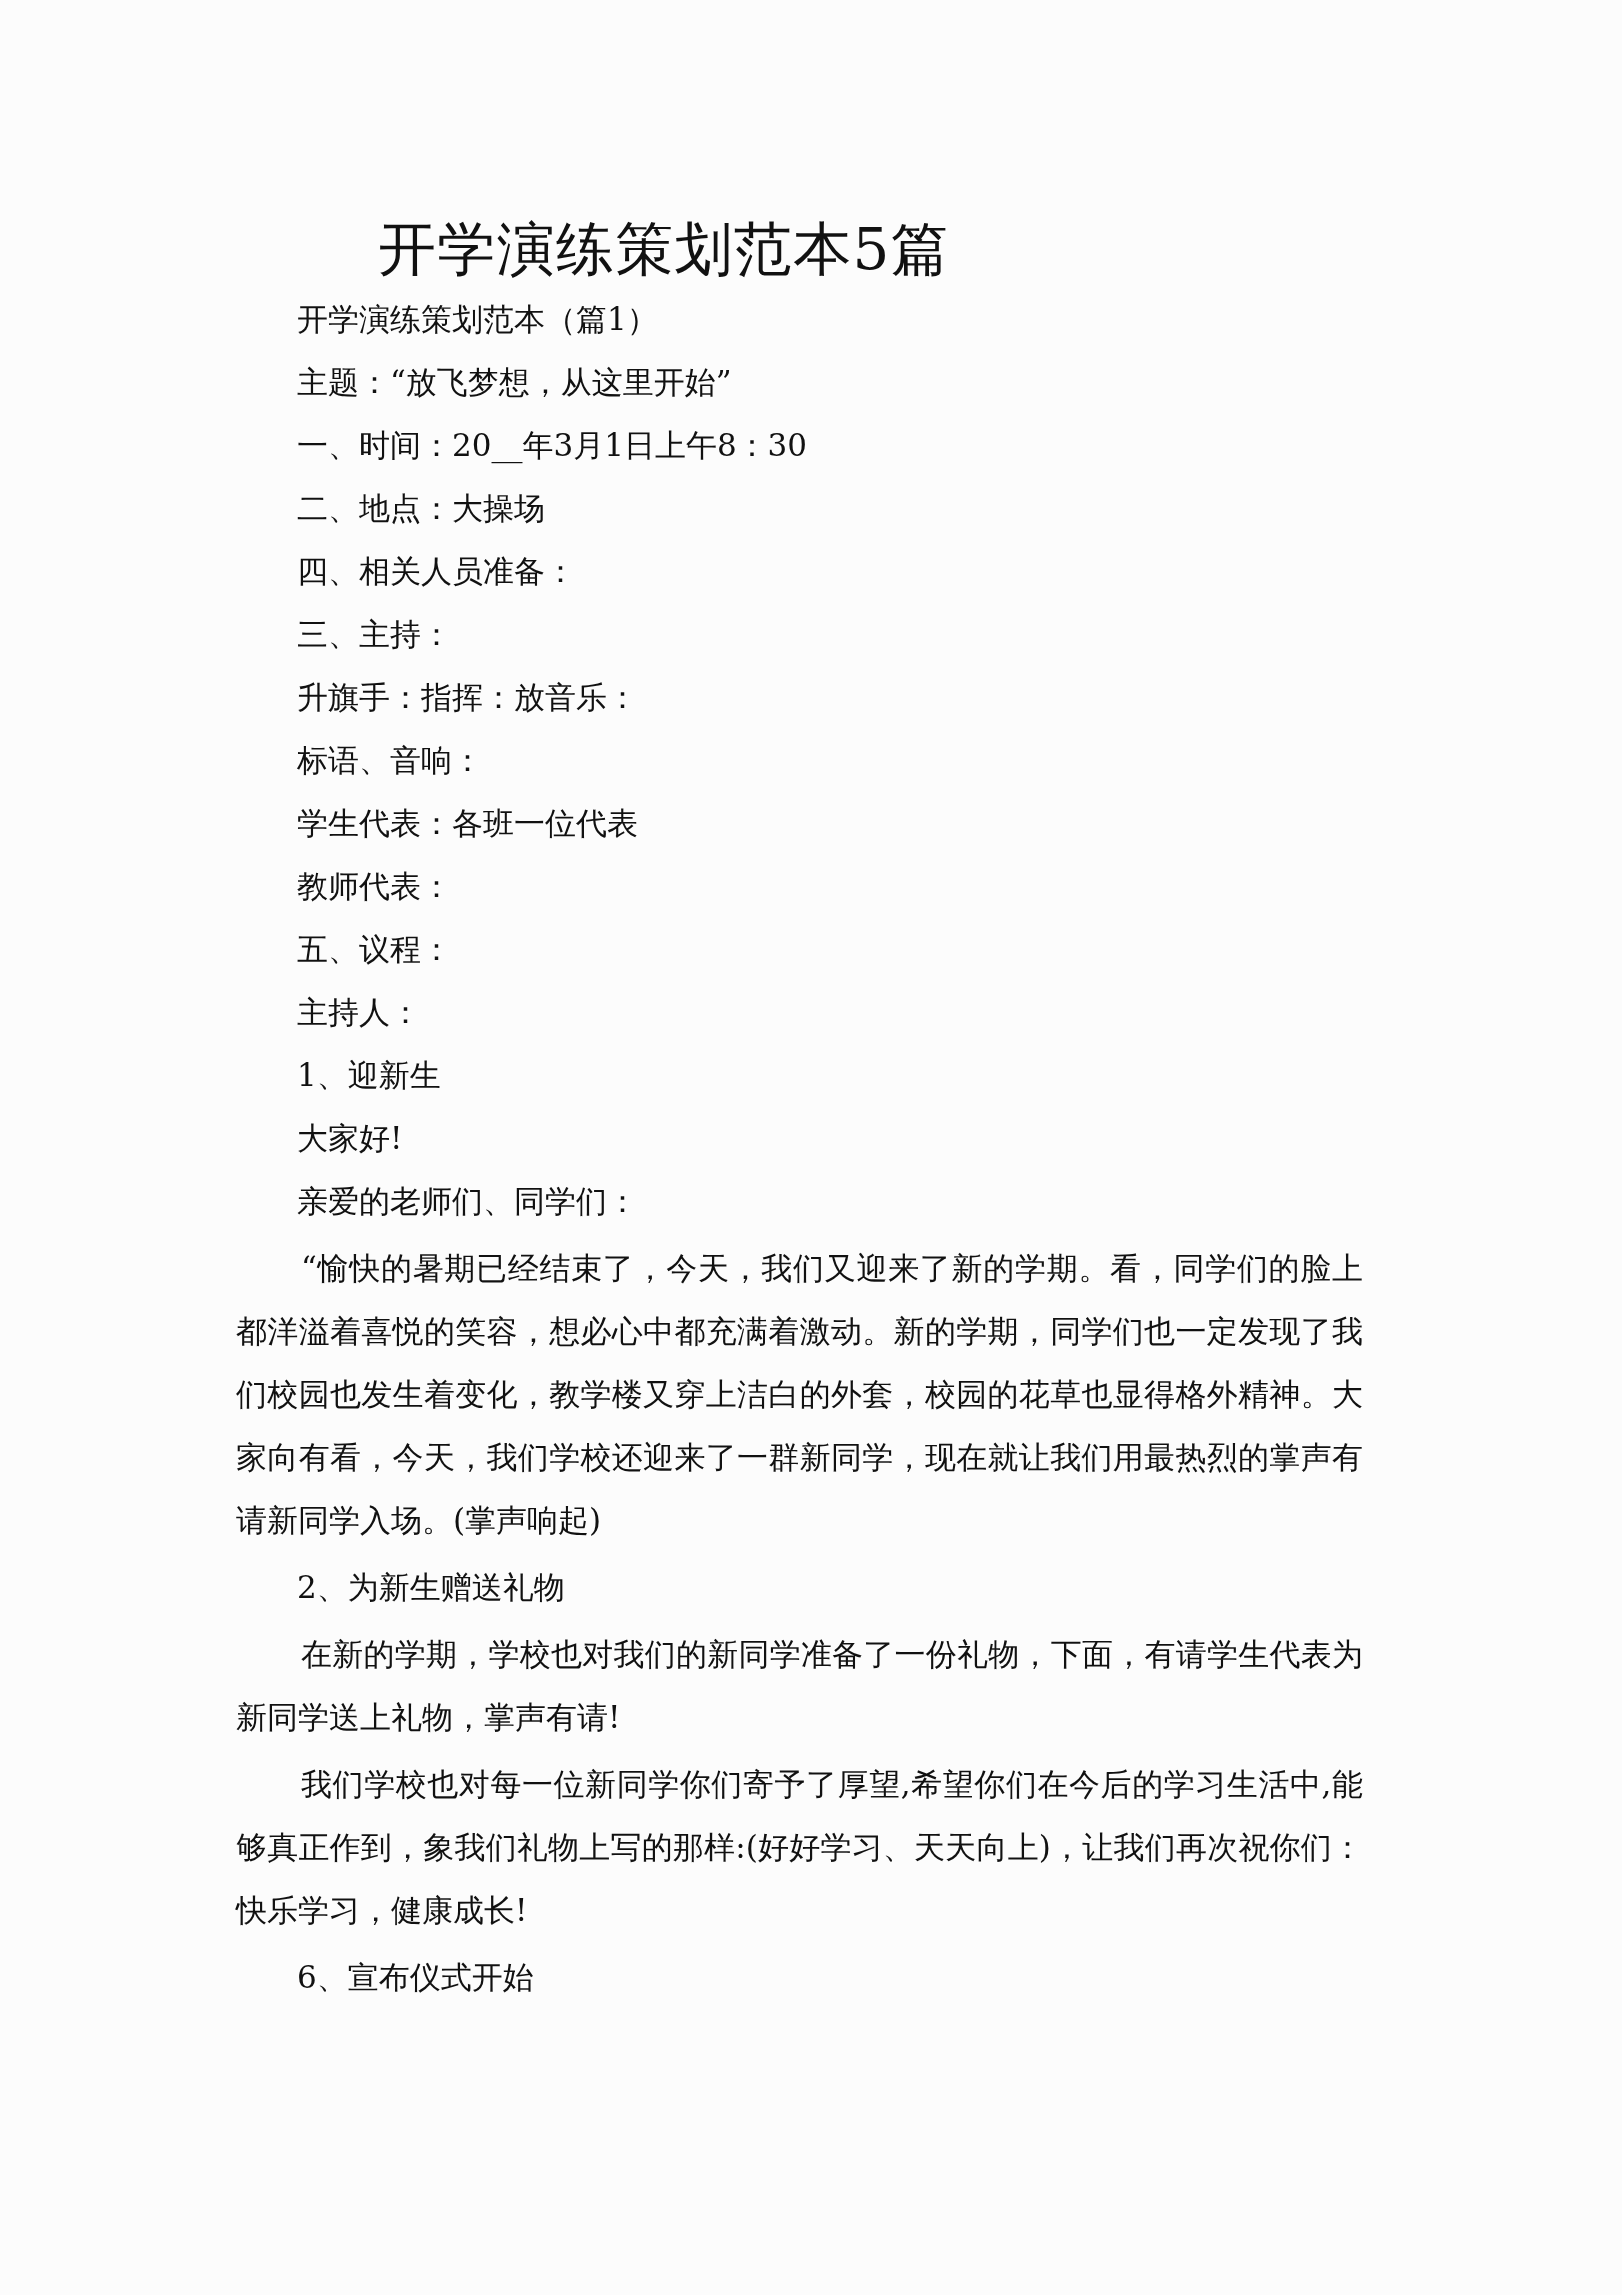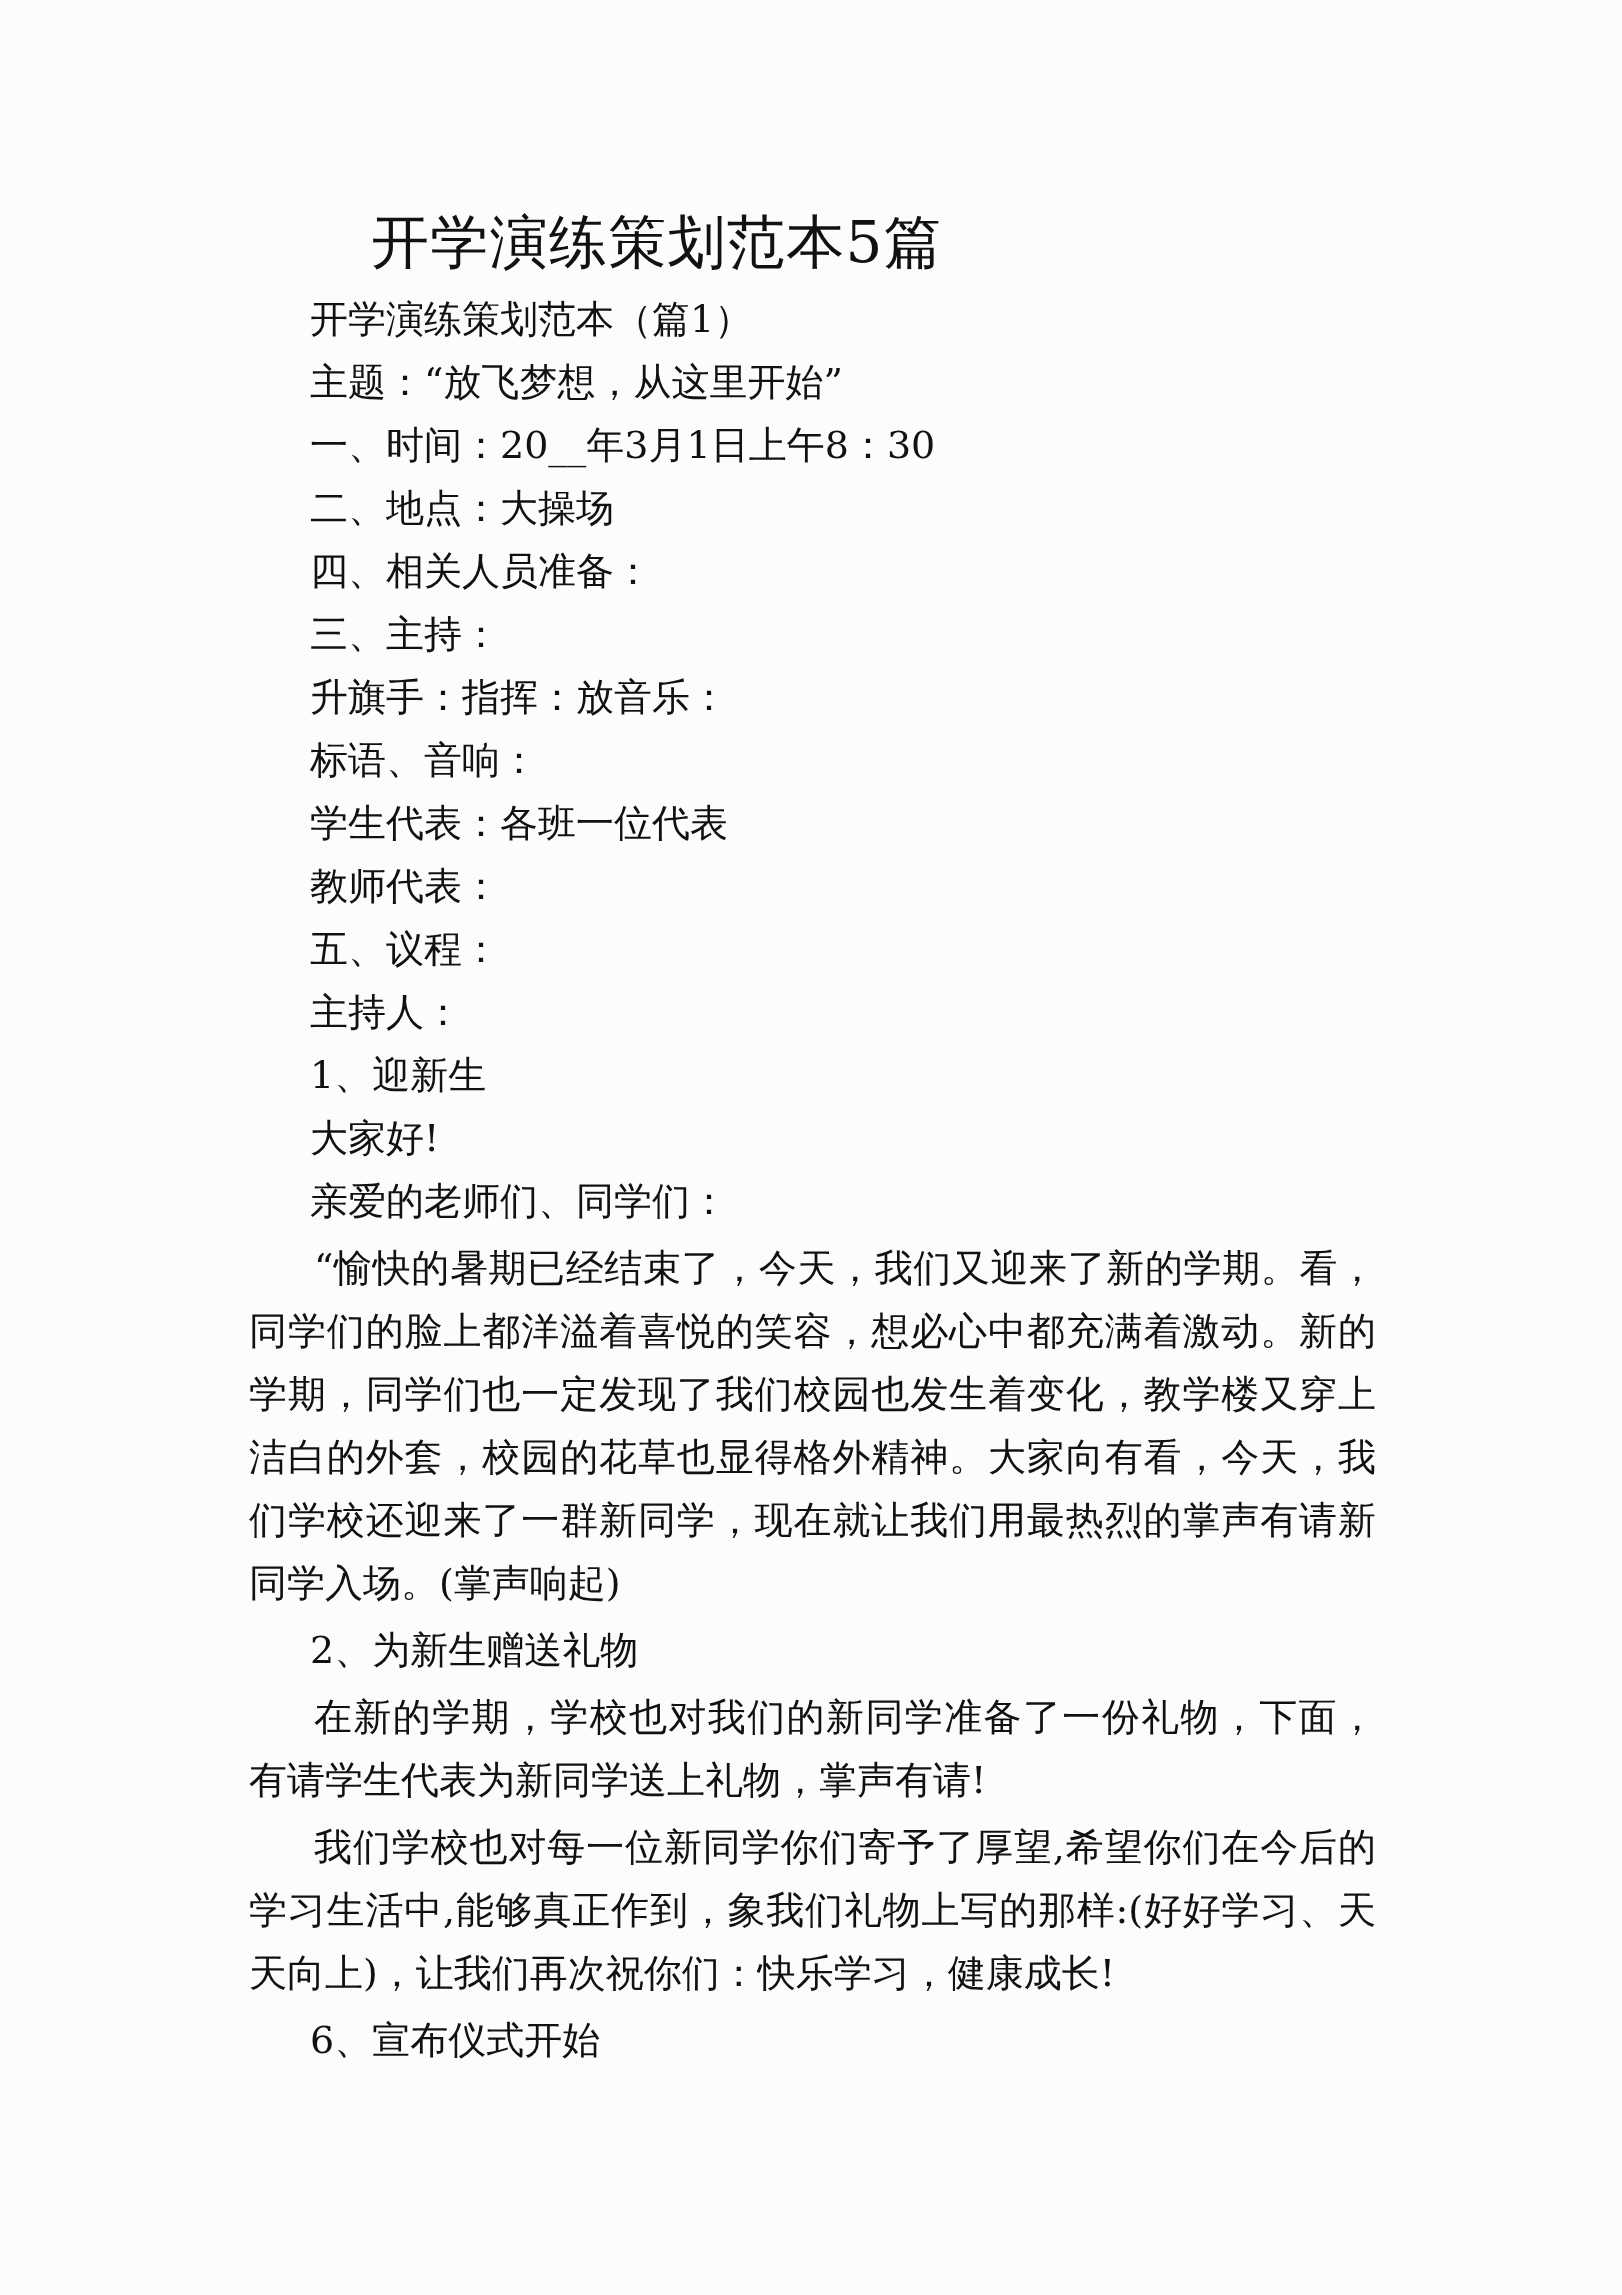--- a/index.html
+++ b/index.html
@@ -24,29 +24,29 @@
     }
     .title {
       position: absolute;
       left: 0;
       top: 196px;
       width: 1306px;
       text-align: center;
       font-size: 58px;
       line-height: 85px;
       letter-spacing: 1.3px;
-      margin: 4px;
+      margin: 11px;
       font-weight: normal;
     }
     .body {
       position: absolute;
-      left: 245px;
+      left: 232px;
       top: 288px;
       width: 1135px;
-      font-size: 38px;
+      font-size: 31px;
       line-height: 63px;
     }
     .line {
       margin: 0;
       padding-left: 65px;
       white-space: nowrap;
     }
     .para {
       margin: 4px;
       text-indent: 65px;

